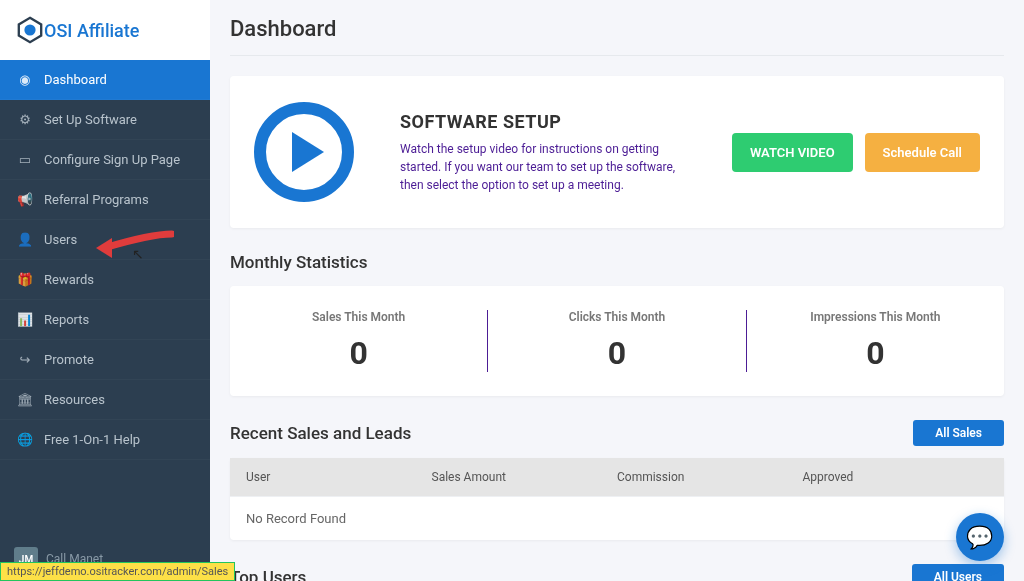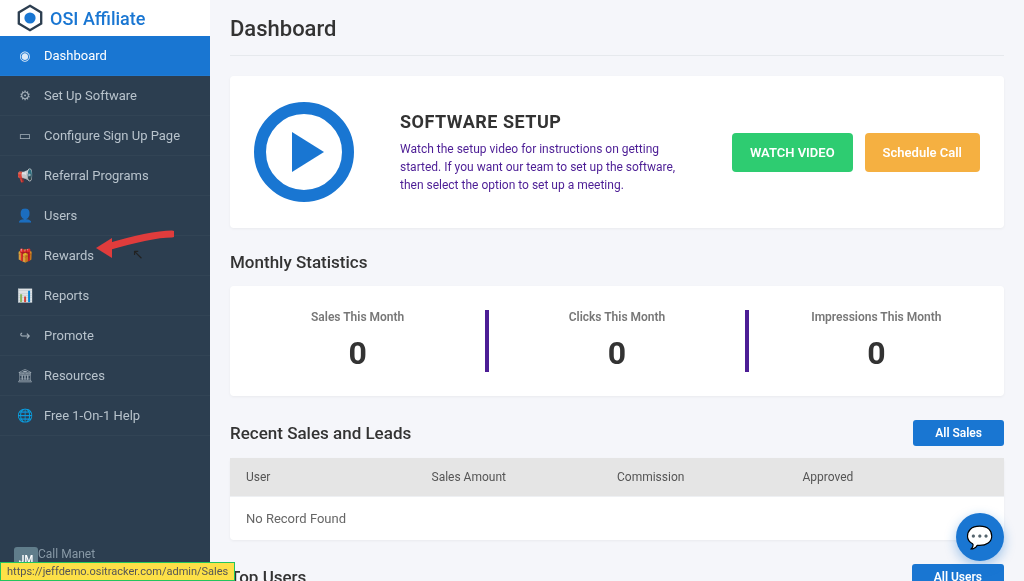--- a/index.html
+++ b/index.html
@@ -1,43 +1,43 @@
 <!DOCTYPE html>
 <html><head>
 <meta charset="utf-8">
 <style>
 *{margin:0;padding:0;box-sizing:border-box;font-family:-apple-system,BlinkMacSystemFont,"Segoe UI",Roboto,sans-serif}
 body{background:#f5f6fa;width:1024px;height:581px;overflow:hidden;position:relative}
 .sidebar{width:210px;height:100%;background:#2c3e50;position:absolute;left:0;top:0}
-.logo{background:#fff;padding:4px 16px;display:flex;align-items:center;gap:6px}
+.logo{background:#fff;padding:16px 16px;display:flex;align-items:center;}
 .logo-hex{width:28px;height:28px}
 .logo-text{font-size:18px;font-weight:700;color:#2c3e50}
 .logo-text span{color:#1976d2;font-weight:500}
 .nav-item{display:flex;align-items:center;gap:12px;padding:12px 18px;color:#b8c3cc;font-size:13px;cursor:pointer;border-bottom:1px solid rgba(255,255,255,0.03)}
 .nav-item.active{background:#1976d2;color:#fff}
 .nav-icon{width:14px;height:14px;display:inline-flex;align-items:center;justify-content:center;font-size:13px;opacity:0.85}
-.user-bottom{position:absolute;bottom:0;left:0;width:210px;padding:10px 14px;color:#8899a6;font-size:12px;display:flex;align-items:flex-start;background:#2c3e50}
+.user-bottom{position:absolute;bottom:0;left:0;width:210px;padding:10px 14px;color:#8899a6;font-size:12px;display:flex;align-items:center;gap:8px;background:#2c3e50}
 .user-badge{background:#607d8b;color:#fff;width:24px;height:24px;border-radius:3px;display:flex;align-items:center;justify-content:center;font-size:10px;font-weight:600}
 .status-url{position:absolute;bottom:0;left:0;background:#fde047;color:#555;font-size:11px;padding:2px 6px;z-index:10;border:1px solid #22c55e}
 .main{position:absolute;left:210px;top:0;right:0;height:100%;overflow-y:auto;padding:12px 20px 20px 20px}
 .page-title{font-size:22px;color:#333;font-weight:500;padding:4px 0 14px 0;border-bottom:1px solid #e6e9ed;margin-bottom:20px}
 .card{background:#fff;border-radius:4px;box-shadow:0 1px 3px rgba(0,0,0,0.05);margin-bottom:24px}
 .setup-card{display:flex;align-items:center;padding:26px 24px;gap:46px}
 .play-circle{width:100px;height:100px;border-radius:50%;border:12px solid #1976d2;display:flex;align-items:center;justify-content:center;flex-shrink:0}
 .play-tri{width:0;height:0;border-left:32px solid #1976d2;border-top:20px solid transparent;border-bottom:20px solid transparent;margin-left:8px}
 .setup-text{flex:1}
 .setup-text h2{font-size:18px;font-weight:700;color:#333;letter-spacing:0.5px;margin-bottom:8px}
 .setup-text p{font-size:12px;color:#4c1d95;line-height:1.5}
 .setup-btns{display:flex;flex-direction:row;gap:12px}
 .btn{border:none;border-radius:4px;padding:12px 18px;font-size:13px;font-weight:600;cursor:pointer;white-space:nowrap}
 .btn-green{background:#2ecc71;color:#fff}
 .btn-orange{background:#f5b041;color:#fff}
 .section-title{font-size:17px;color:#333;font-weight:500;margin-bottom:14px}
 .stats-card{display:flex;padding:24px 0}
-.stat{flex:1;text-align:center;border-right:4px solid #4c1d95}
+.stat{flex:1;text-align:center;border-right:1px solid #4c1d95}
 .stat:last-child{border-right:none}
 .stat-label{font-size:12px;color:#777;font-weight:600;margin-bottom:10px}
 .stat-val{font-size:32px;font-weight:700;color:#333}
 .section-head{display:flex;justify-content:space-between;align-items:center;margin-bottom:12px}
 .btn-blue{background:#1976d2;color:#fff;padding:6px 22px;font-size:12px;border-radius:3px;border:none;cursor:pointer;font-weight:600}
 .table{width:100%;background:#fff;border-radius:4px;box-shadow:0 1px 3px rgba(0,0,0,0.05);margin-bottom:24px}
 .table-head{display:flex;background:#e5e5e5;padding:12px 16px;font-size:12px;font-weight:400;color:#555}
 .table-row{display:flex;padding:14px 16px;font-size:13px;color:#666;border-top:1px solid #eef0f3}
 .col{flex:1}
 .arrow{position:absolute;left:94px;top:230px;z-index:5}

